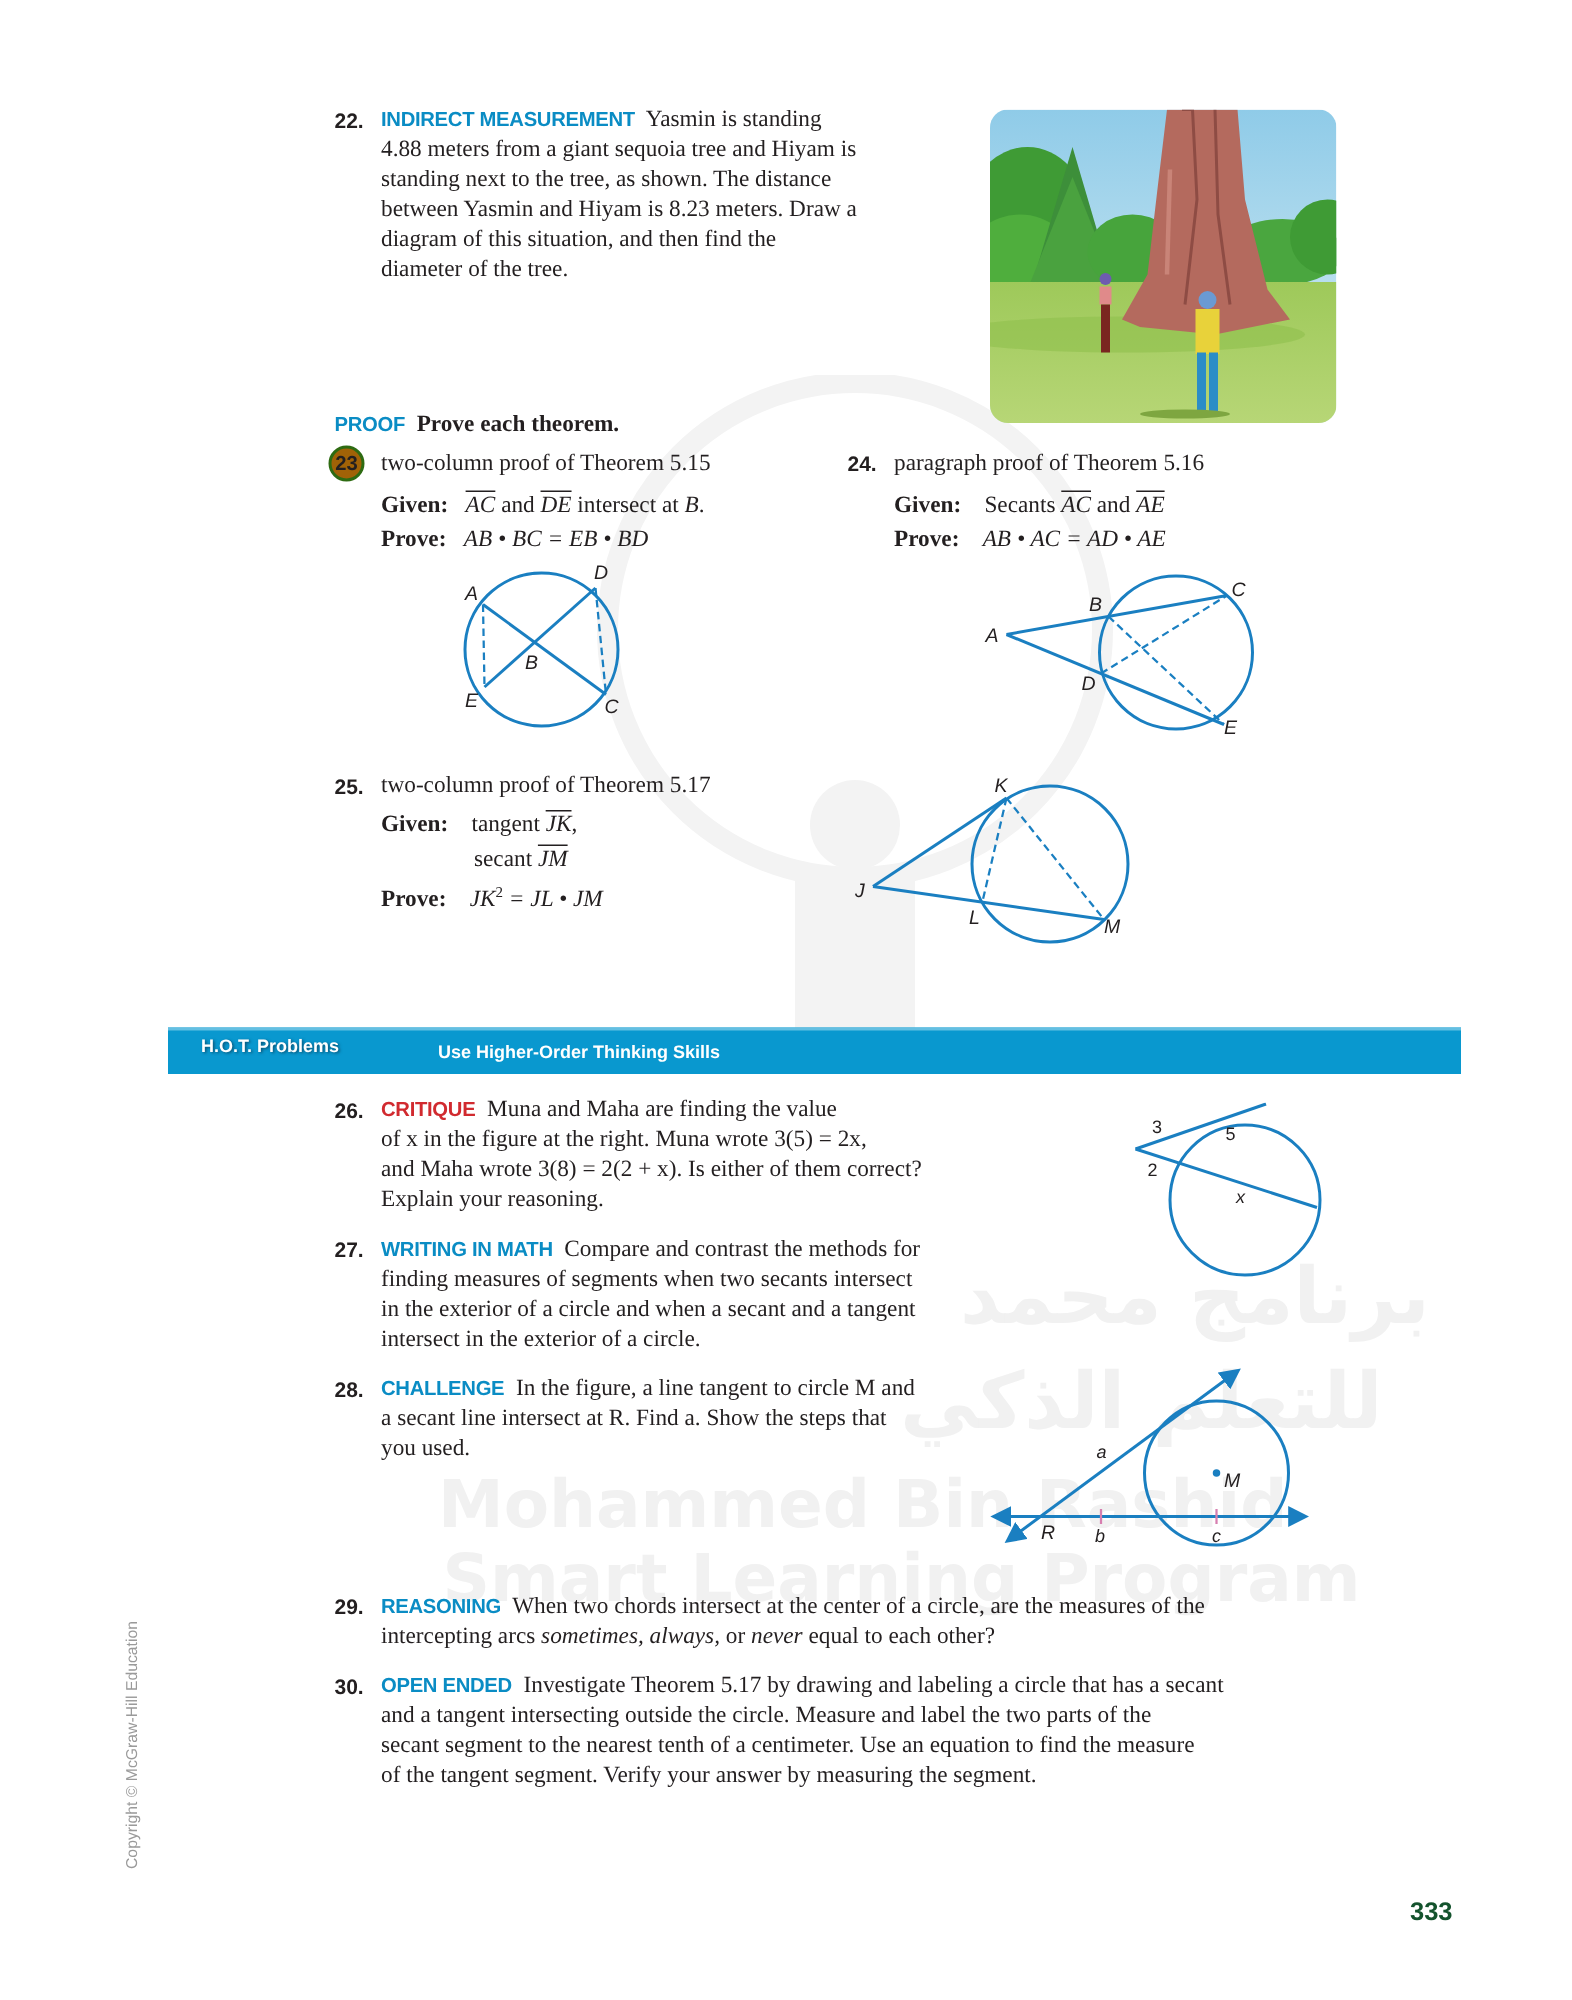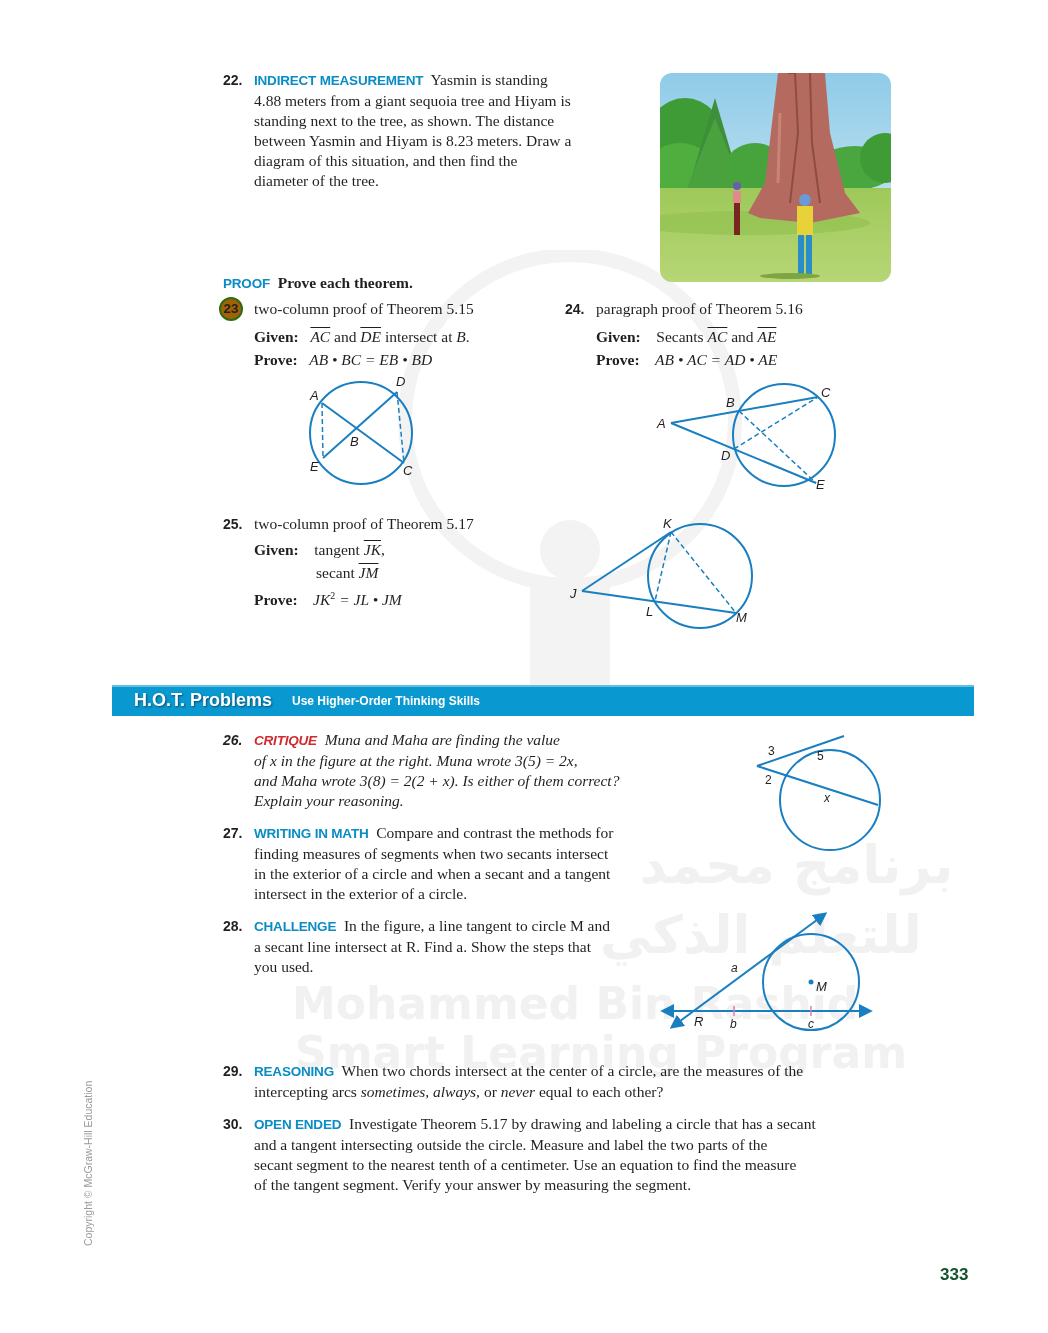--- a/index.html
+++ b/index.html
@@ -11,21 +11,21 @@
   .kw-red { color: #d12a2f; }
   .body { font-size: 15.5px; line-height: 20px; }
   .para { position: absolute; font-size: 15.5px; line-height: 20px; }
   .para .num { position: absolute; left: -31px; top: 0; }
   .label { font-weight: bold; }
   .it { font-style: italic; }
   .ov { text-decoration: overline; font-style: italic; }
   .watermark { position: absolute; color: #f1f1f1; font-family: "DejaVu Sans", sans-serif; font-weight: bold; z-index: 0; white-space: nowrap; }
   .content { position: absolute; left: 0; top: 0; width: 1048px; height: 1302px; z-index: 1; }
   .hot-bar { position: absolute; left: 112px; top: 685px; width: 862px; height: 29px; background: #0998cf; border-top: 2px solid #63bfe2; }
-  .hot-title { position: absolute; left: 22px; top: 3px; font-family: "Liberation Sans", "DejaVu Sans", sans-serif; font-weight: bold; font-size: 18px; color: #fff; text-shadow: 1px 1px 2px #0b4f70; }
+  .hot-title { position: absolute; left: 22px; top: 3px; font-family: "Liberation Sans", "DejaVu Sans", sans-serif; font-weight: bold; font-size: 12px; color: #fff; text-shadow: 1px 1px 2px #0b4f70; }
   .hot-sub { position: absolute; left: 180px; top: 7px; font-family: "Liberation Sans", "DejaVu Sans", sans-serif; font-weight: bold; font-size: 12px; color: #fff; }
   .circle-num { position: absolute; width: 24px; height: 24px; border-radius: 50%; background: #a16207; border: 2px solid #2e6b12; box-sizing: border-box;
                 font-family: "Liberation Sans", sans-serif; font-weight: bold; font-size: 13.5px; text-align: center; line-height: 20px; color: #231f20; }
   .copyright { position: absolute; left: 82px; top: 1246px; transform: rotate(-90deg); transform-origin: left top;
                font-family: "Liberation Sans", "DejaVu Sans", sans-serif; font-size: 10.5px; color: #9a9a9a; white-space: nowrap; }
   .page-num { position: absolute; left: 940px; top: 1265px; font-family: "Liberation Sans", "DejaVu Sans", sans-serif; font-weight: bold; font-size: 17px; color: #14532d; }
   svg text { font-family: "Liberation Sans", "DejaVu Sans", sans-serif; }
   .photo { position: absolute; left: 660px; top: 73px; width: 231px; height: 209px; border-radius: 12px; overflow: hidden; }
 </style>
 </head>
@@ -174,21 +174,21 @@
     <text x="93" y="16" font-size="13" font-style="italic" fill="#231f20">K</text>
     <text x="76" y="104" font-size="13" font-style="italic" fill="#231f20">L</text>
     <text x="166" y="110" font-size="13" font-style="italic" fill="#231f20">M</text>
   </svg>
 
   <div class="hot-bar">
     <span class="hot-title">H.O.T. Problems</span>
     <span class="hot-sub">Use Higher-Order Thinking Skills</span>
   </div>
 
-  <div class="para" style="left:254px; top:730px; width:430px;font-style:italic;">
+  <div class="para" style="left:254px; top:730px; width:430px;">
     <span class="num">26.</span>
     <span class="kw kw-red">CRITIQUE</span>&nbsp;
     <span>Muna and Maha are finding the value</span><br>
     <span>of x in the figure at the right. Muna wrote 3(5) = 2x,</span><br>
     <span>and Maha wrote 3(8) = 2(2 + x). Is either of them correct?</span><br>
     <span>Explain your reasoning.</span>
   </div>
   <svg class="abs" style="left:740px; top:735px;" width="150" height="130" viewBox="0 0 150 130">
     <circle cx="90" cy="65" r="50" fill="none" stroke="#1a7fc1" stroke-width="2"></circle>
     <line x1="17" y1="31" x2="104" y2="1" stroke="#1a7fc1" stroke-width="2"></line>

